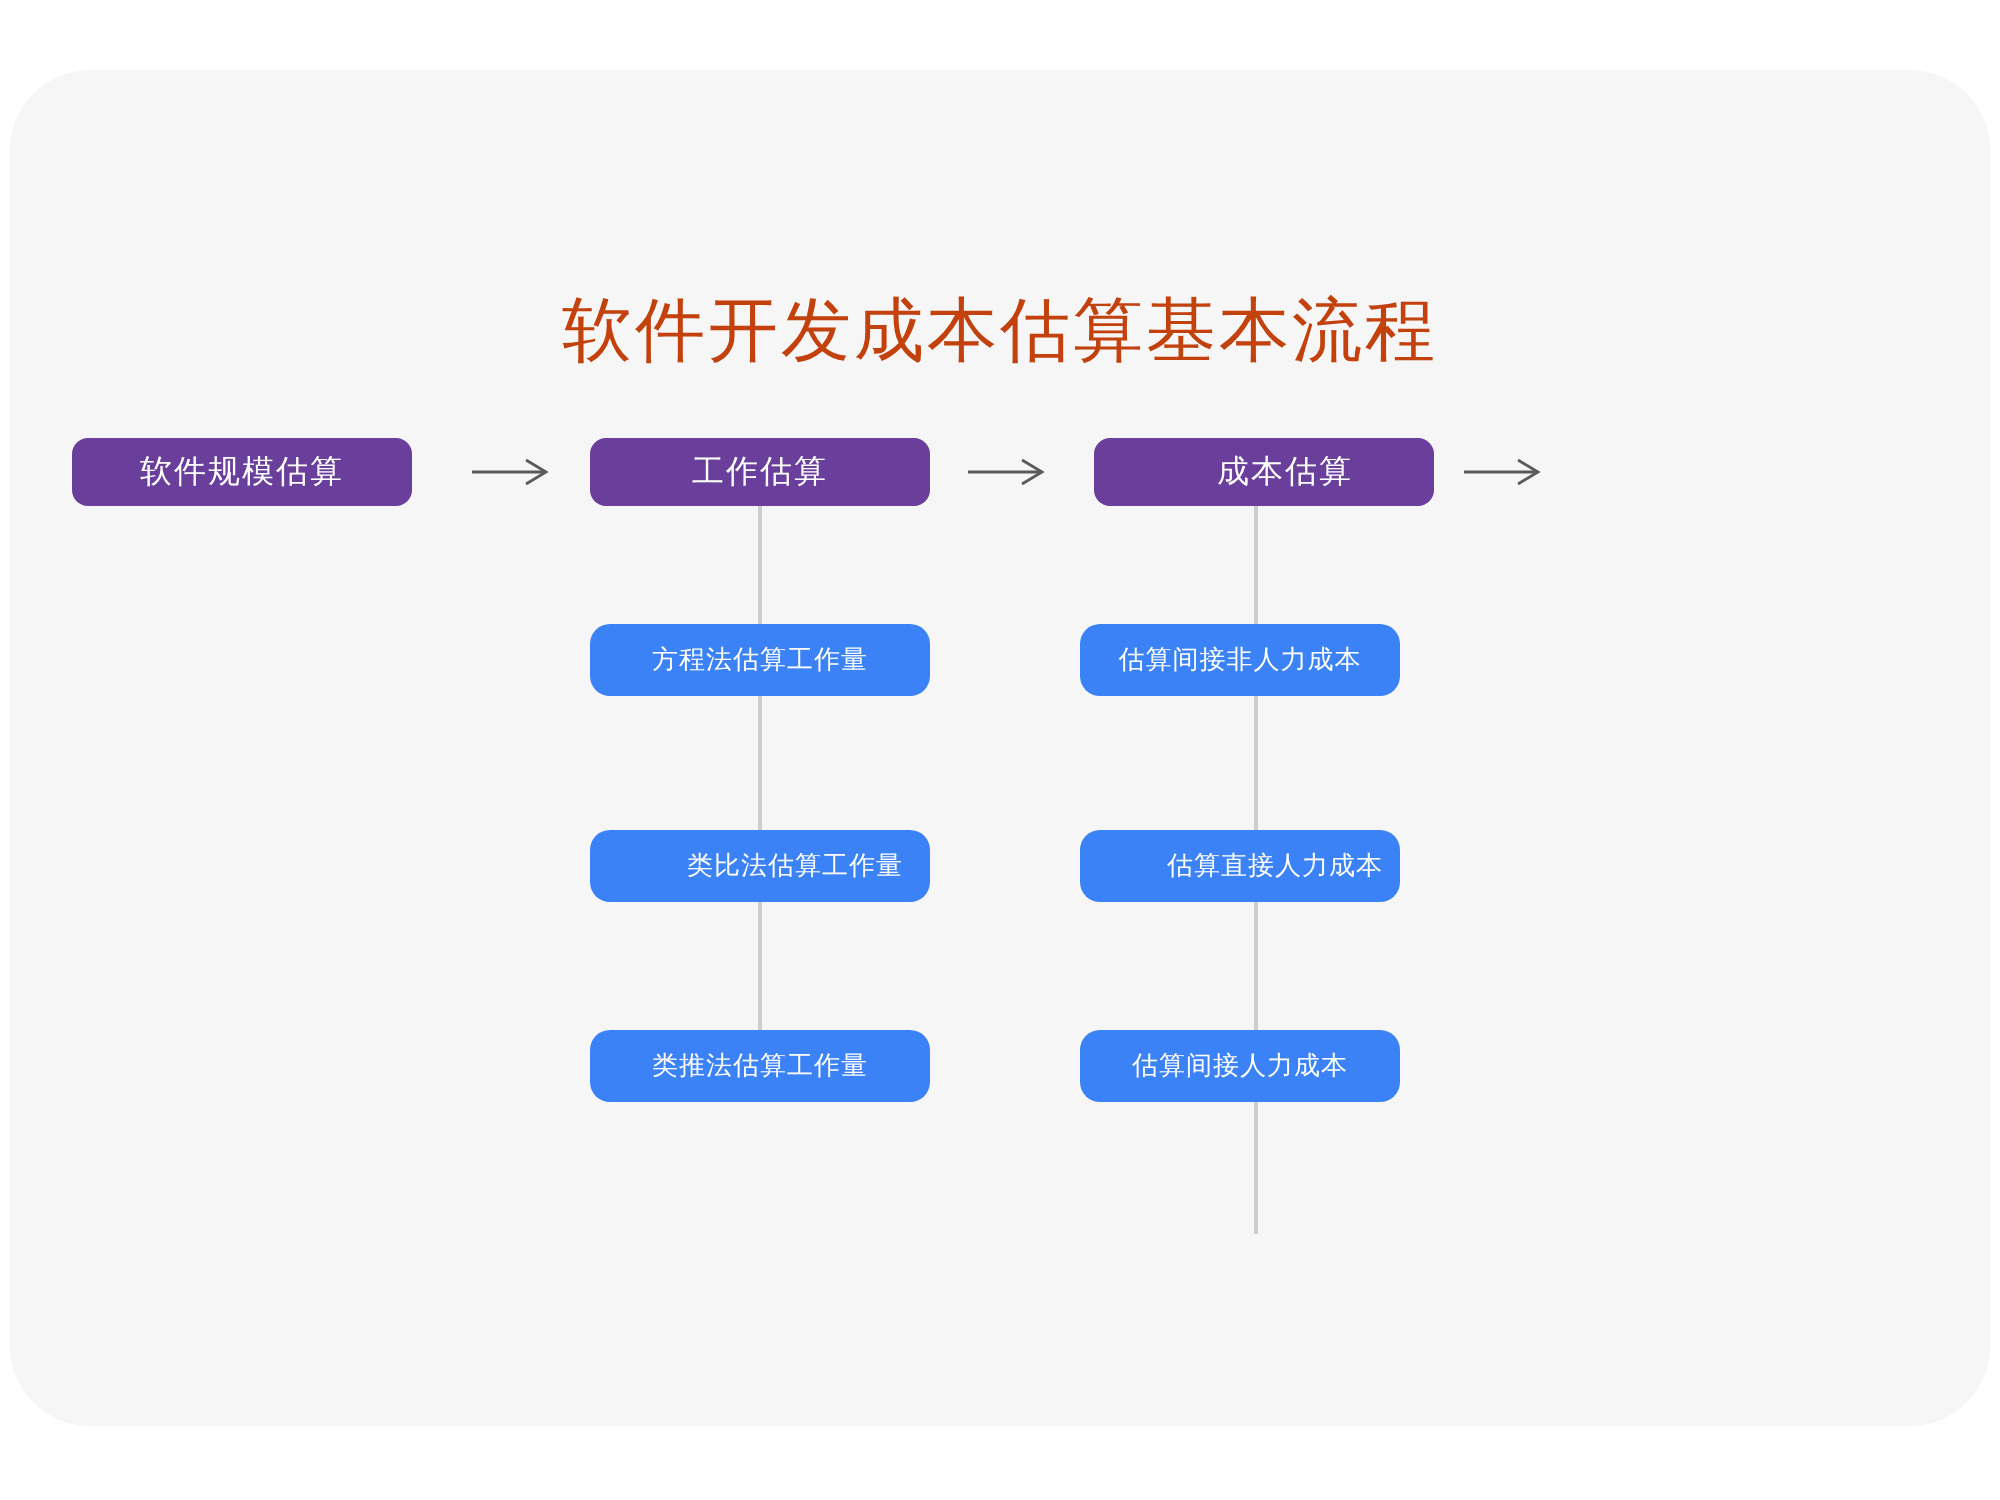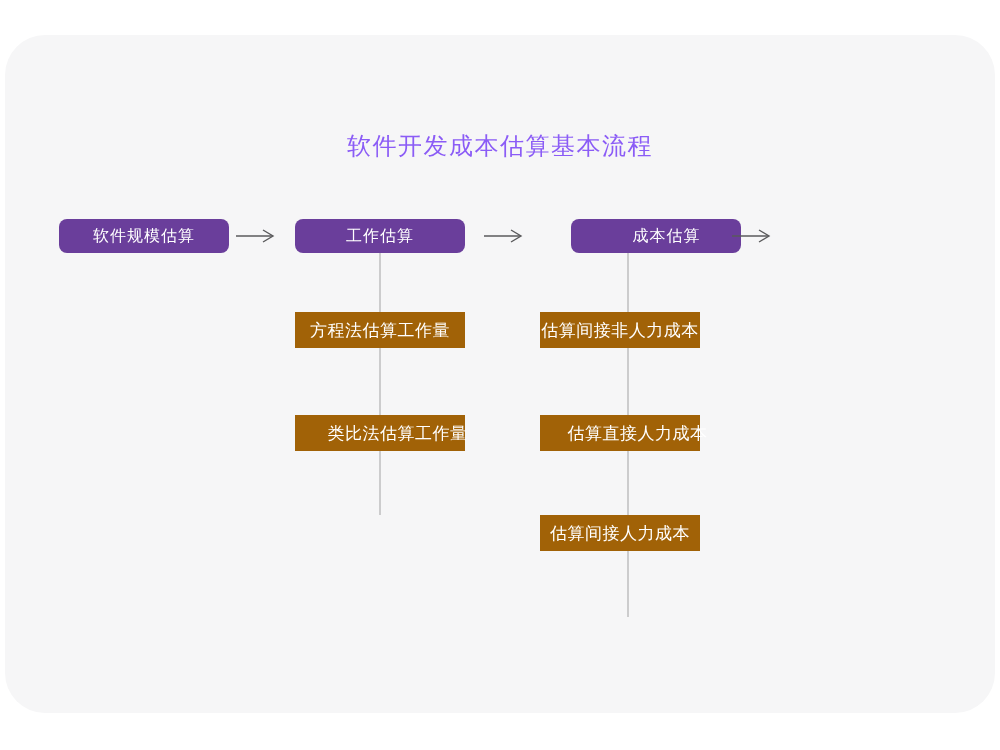--- a/index.html
+++ b/index.html
@@ -16,26 +16,26 @@
     position: absolute;
     left: 5px; top: 35px;
     width: 990px; height: 678px;
     background: #f6f6f7;
     border-radius: 40px;
   }
   .title {
     position: absolute;
     left: 0; right: 0;
     top: 95px;
-    margin: 0;
+    margin: 12px;
     text-align: center;
-    font-size: 24px;
+    font-size: 35px;
     font-weight: 500;
     letter-spacing: 1.5px;
-    color: #8b5cf6;
+    color: #c2410c;
   }
   .node {
     position: absolute;
     display: flex;
     align-items: center;
     justify-content: center;
     box-sizing: border-box;
     color: #ffffff;
     white-space: nowrap;
   }
@@ -43,34 +43,34 @@
     top: 184px;
     width: 170px;
     height: 34px;
     background: #6a3e9b;
     border-radius: 8px;
     font-size: 16px;
     letter-spacing: 1px;
   }
   .sub-step {
     height: 36px;
-    background: #a16207;
-    border-radius: 0;
-    font-size: 17px;
+    background: #3b82f6;
+    border-radius: 10px;
+    font-size: 13px;
     letter-spacing: 0.5px;
   }
   .col1 { left: 290px; width: 170px; }
   .col2 { left: 535px; width: 160px; }
   .r1 { top: 277px; }
   .r2 { top: 380px; padding-left: 35px; }
   .r3 { top: 480px; }
   .r4 { top: 582px; }
-  .n1 { left: 54px; }
+  .n1 { left: 31px; }
   .n2 { left: 290px; }
-  .n3 { left: 566px; padding-left: 21px; }
+  .n3 { left: 542px; padding-left: 21px; }
   .n4 { left: 786px; }
   .vline {
     position: absolute;
     width: 2px;
     background: #cccccd;
   }
   .v1 { left: 374px; top: 218px; height: 262px; }
   .v2 { left: 622px; top: 218px; height: 364px; }
   .arrow {
     position: absolute;
@@ -116,18 +116,19 @@
   <div class="arrow a3">
     <svg width="40" height="16" viewBox="0 0 40 16" xmlns="http://www.w3.org/2000/svg">
       <line x1="1" y1="8" x2="37" y2="8" stroke="#5a5a5c" stroke-width="1.4"></line>
       <polyline points="28,2 38,8 28,14" fill="none" stroke="#5a5a5c" stroke-width="1.4"></polyline>
     </svg>
   </div>
 
 
   <div class="node sub-step col1 r1">方程法估算工作量</div>
   <div class="node sub-step col1 r2">类比法估算工作量</div>
+  <div class="node sub-step col1 r3">类推法估算工作量</div>
 
   <div class="node sub-step col2 r1">估算间接非人力成本</div>
   <div class="node sub-step col2 r2">估算直接人力成本</div>
   <div class="node sub-step col2 r3">估算间接人力成本</div>
 
 </div>
 
 </body></html>

